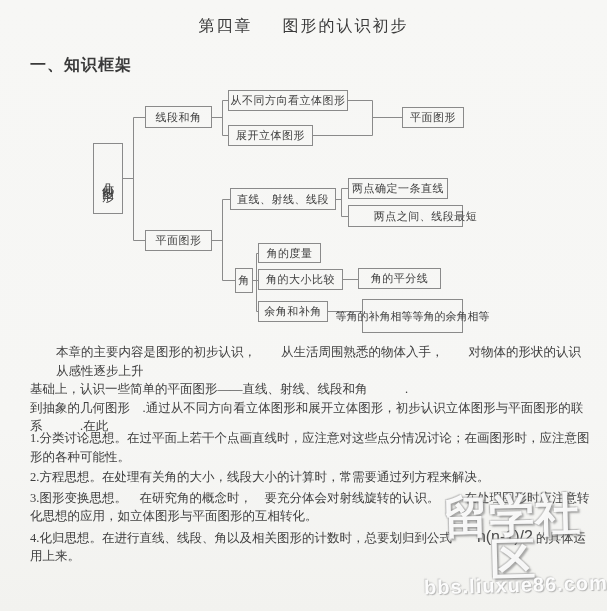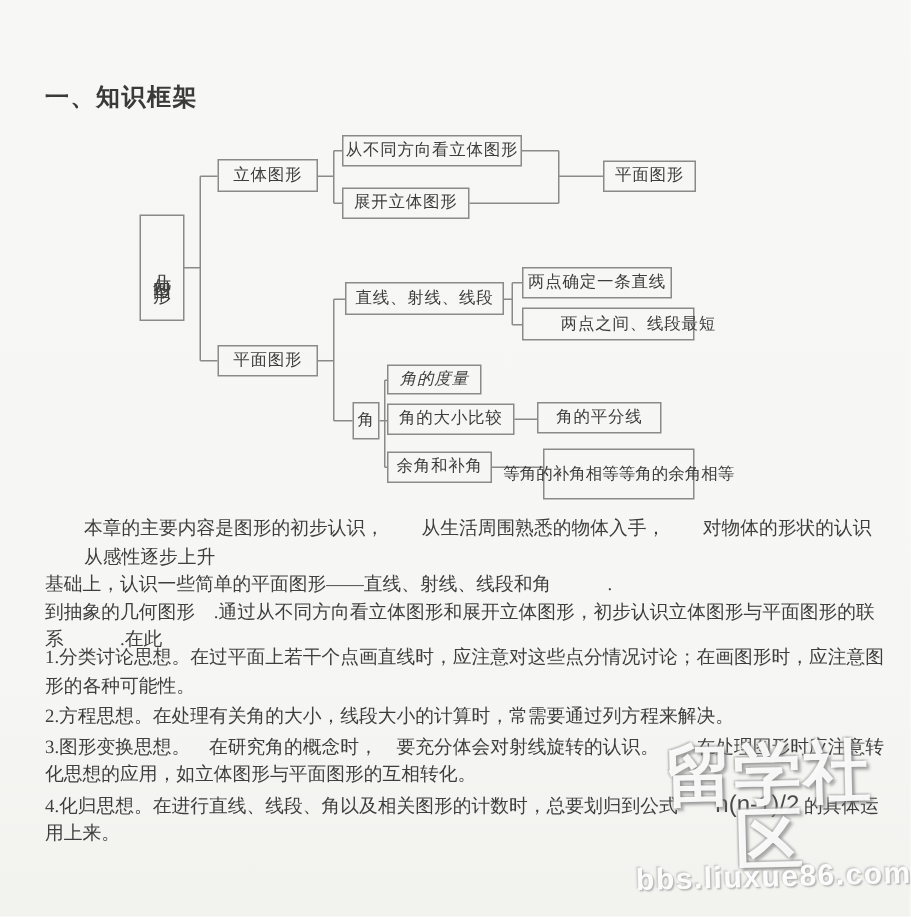--- a/index.html
+++ b/index.html
@@ -78,20 +78,23 @@
     text-shadow:1px 1px 1px rgba(140,140,140,0.6),
                -1px -1px 1px rgba(170,170,170,0.5);
     letter-spacing:1px;
   }
 </style>
 </head>
 <body>
 
 <div class="doc">
 
+  <div class="title">
+    <span class="chapter">第四章</span><span>图形的认识初步</span>
+  </div>
 
   <div class="h-section h-framework">一、知识框架</div>
 
   <div>
     <svg class="diagram-svg" width="607" height="611">
       <g stroke="#8a8a8a" stroke-width="1" fill="none">
 
         <path d="M122,178.5 H133.5 M133.5,117.5 V240.5 M133.5,117.5 H145 M133.5,240.5 H145"></path>
 
         <path d="M212,117.5 H222.5 M222.5,100.5 V135.5 M222.5,100.5 H228 M222.5,135.5 H228"></path>
@@ -104,29 +107,29 @@
 
         <path d="M253,280.5 H256.5 M256.5,253.5 V311.5 M256.5,253.5 H258 M256.5,280.5 H258 M256.5,311.5 H258"></path>
 
         <path d="M343,279.5 H358"></path>
 
         <path d="M328,311.5 H362"></path>
       </g>
     </svg>
 
     <div class="node vertical" style="left:93px;top:143px;width:30px;height:71px;">几何图形</div>
-    <div class="node" style="left:145px;top:106px;width:67px;height:22px;">立体图形</div>
+    <div class="node" style="left:145px;top:106px;width:67px;height:22px;">线段和角</div>
     <div class="node" style="left:228px;top:90px;width:120px;height:21px;">从不同方向看立体图形</div>
     <div class="node" style="left:228px;top:125px;width:85px;height:21px;font-family:Liberation Serif, serif;">展开立体图形</div>
     <div class="node" style="left:402px;top:107px;width:62px;height:21px;">平面图形</div>
     <div class="node" style="left:230px;top:188px;width:106px;height:22px;">直线、射线、线段</div>
     <div class="node" style="left:348px;top:178px;width:100px;height:21px;">两点确定一条直线</div>
     <div class="node" style="left:348px;top:205px;width:115px;height:22px;padding-left:40px;">两点之间、线段最短</div>
     <div class="node" style="left:145px;top:230px;width:67px;height:21px;">平面图形</div>
-    <div class="node" style="left:258px;top:243px;width:63px;height:20px;font-style:italic;">角的度量</div>
+    <div class="node" style="left:258px;top:243px;width:63px;height:20px;">角的度量</div>
     <div class="node" style="left:235px;top:268px;width:18px;height:25px;">角</div>
     <div class="node" style="left:258px;top:269px;width:85px;height:21px;">角的大小比较</div>
     <div class="node" style="left:358px;top:268px;width:83px;height:21px;">角的平分线</div>
     <div class="node" style="left:258px;top:301px;width:70px;height:21px;">余角和补角</div>
     <div class="node two-line" style="left:362px;top:299px;width:101px;height:34px;">
       <span>等角的补角相等</span>
       <span>等角的余角相等</span>
     </div>
   </div>
 

